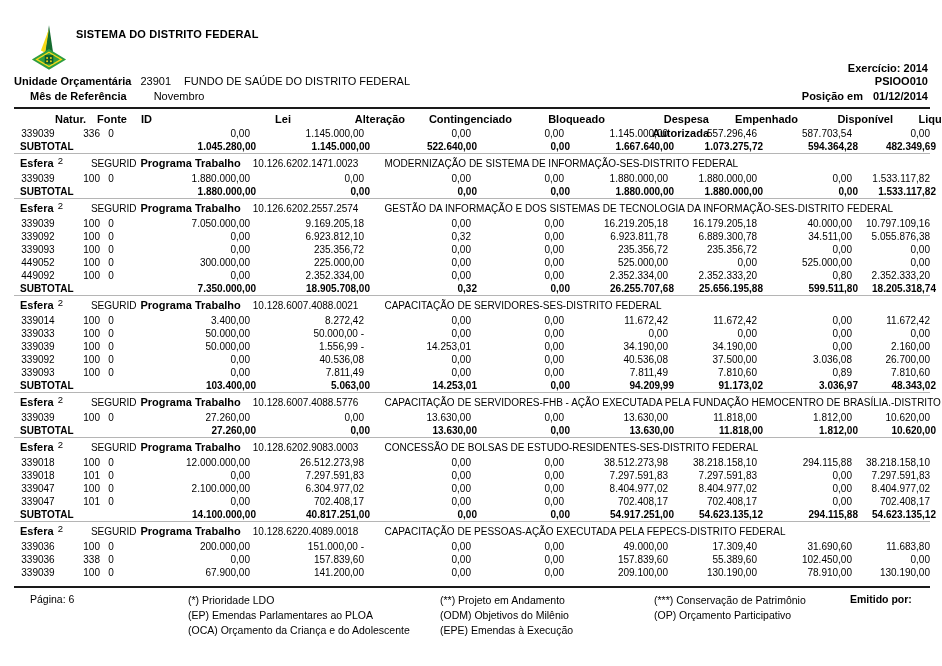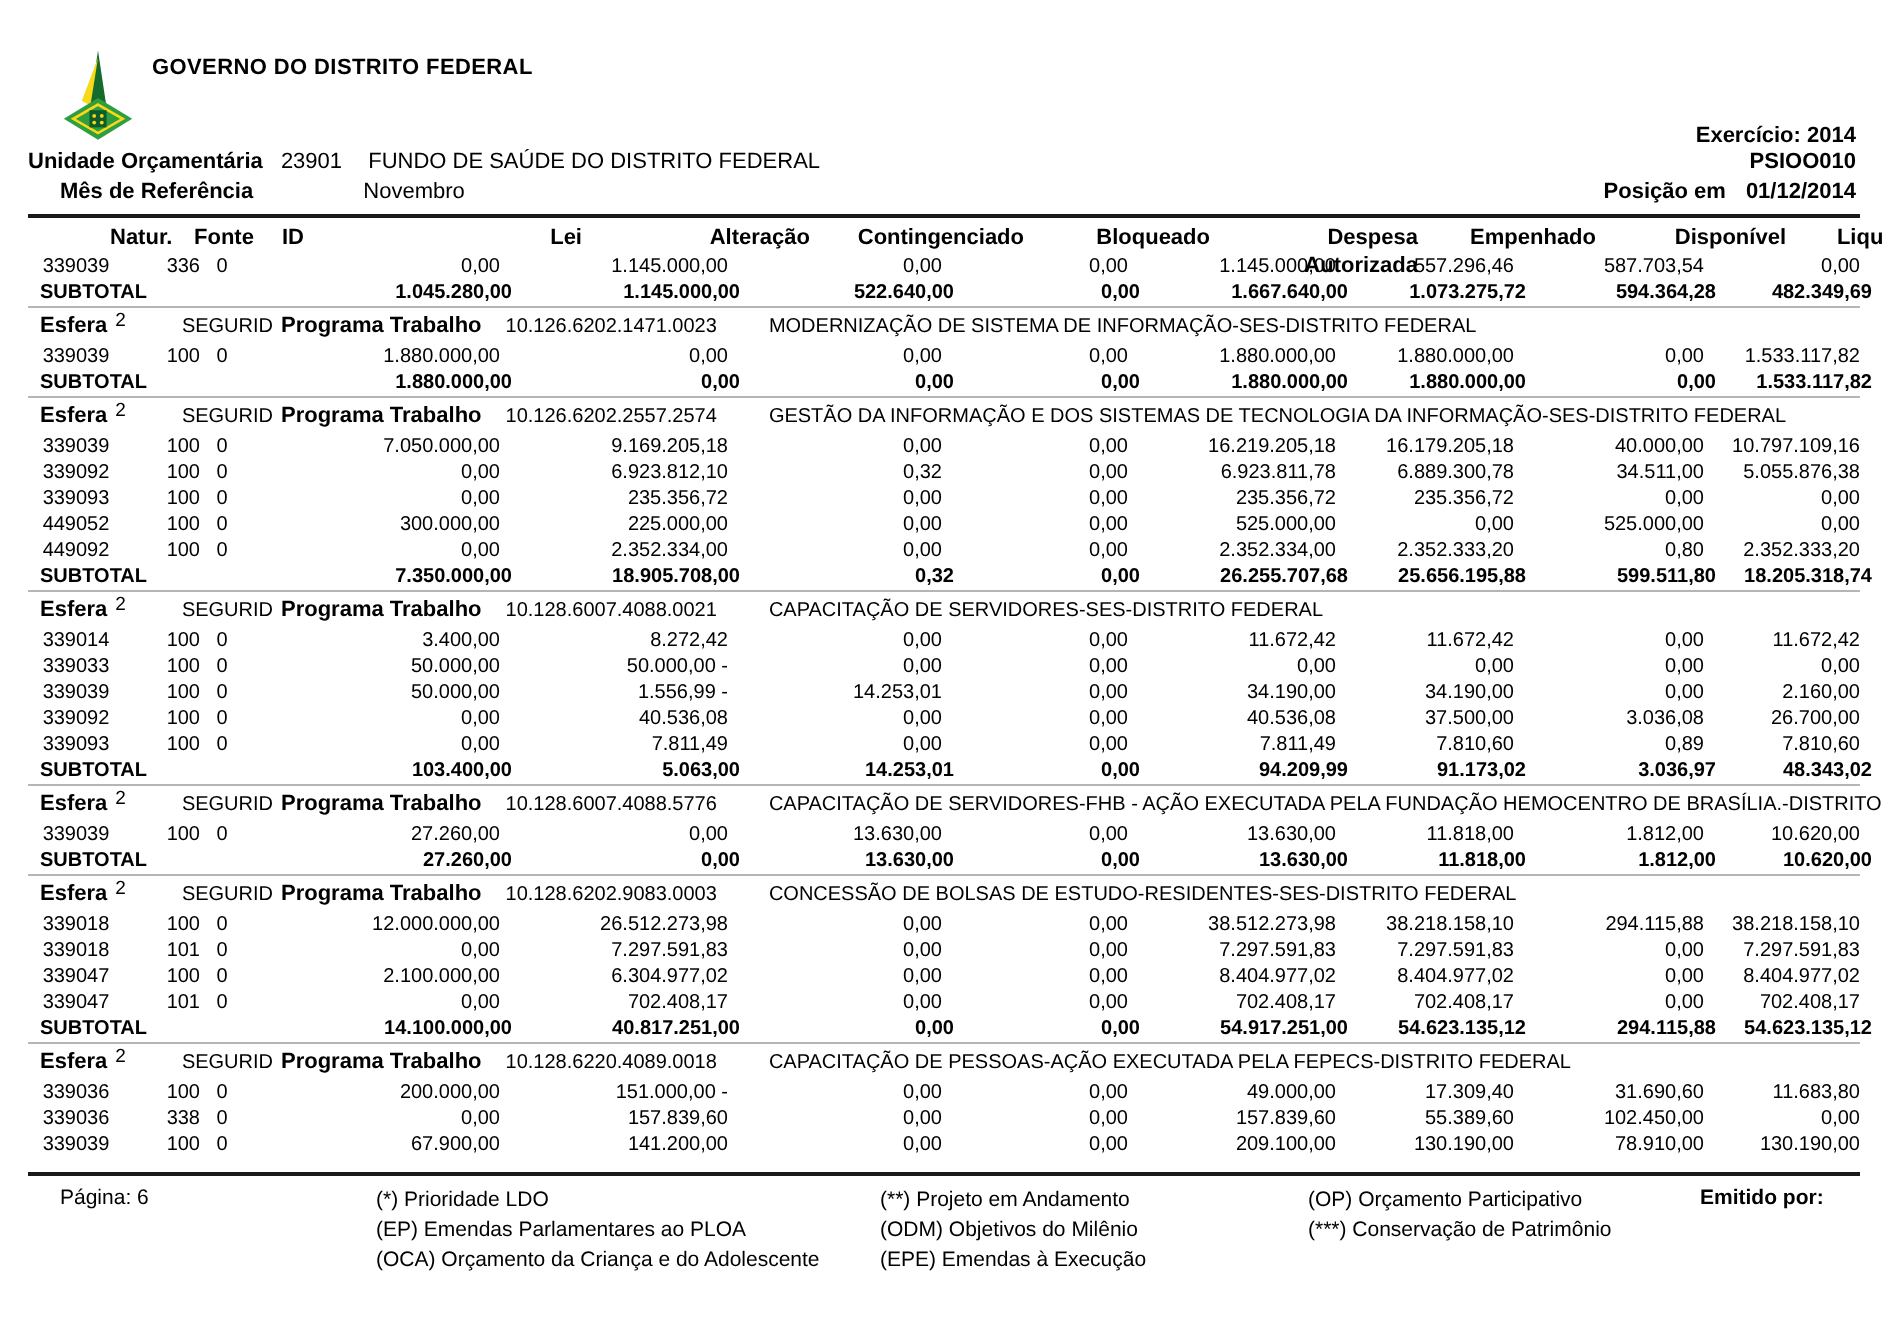--- a/index.html
+++ b/index.html
@@ -10,21 +10,21 @@
   .hdr-top{display:flex;justify-content:space-between;padding:24px 14px 0 30px;}
   .hdr-left{display:flex;align-items:flex-start;}
   .logo{width:38px;height:48px;margin-right:8px;flex:none;}
   .org{font-size:11px;font-weight:bold;letter-spacing:.2px;padding-top:4px;}
   .title{font-family:"Liberation Serif",serif;font-size:21px;font-weight:bold;margin-top:4px;}
   .exercicio{font-size:11px;font-weight:bold;margin-top:38px;white-space:nowrap;}
   .meta-row{display:flex;justify-content:space-between;align-items:baseline;padding:0 14px;font-size:11px;height:15px;line-height:15px;gap:32px;}
   .mlabel{font-weight:bold;padding-left:16px;}
   .ulabel{font-weight:bold;margin-right:6px;}
   .ucode{margin-right:10px;}
-  .mes-val{display:inline-block;margin-left:52px;}
+  .mes-val{display:inline-block;margin-left:24px;}
   .bold{font-weight:bold;}
   .pos-gap{display:inline-block;width:10px;}
 
   
   .table{margin:3px 12px 0 14px;}
   .thead{display:flex;border-top:2px solid #1a1a1a;padding-top:3px;font-weight:bold;font-size:11px;height:15px;line-height:14px;}
   .row{display:flex;font-size:10px;height:13px;line-height:13px;white-space:nowrap;}
   .c{flex:none;}
   .c0{width:48px;text-align:center;}
   .c1{width:38px;text-align:right;}
@@ -73,21 +73,21 @@
         <polygon points="20,5 16,30 11.5,27.5" fill="#f7d917"></polygon>
         <polygon points="20,26 38,37 20,48 2,37" fill="#2f9e41"></polygon>
         <polygon points="20,29.5 33,37 20,44.5 7,37" fill="none" stroke="#f7d917" stroke-width="1.4"></polygon>
         <rect x="15.5" y="32.5" width="9" height="9" fill="#0f5c2b"></rect>
         <circle cx="18" cy="35.5" r="1" fill="#f7d917"></circle>
         <circle cx="22" cy="35.5" r="1" fill="#f7d917"></circle>
         <circle cx="18" cy="39" r="1" fill="#f7d917"></circle>
         <circle cx="22" cy="39" r="1" fill="#f7d917"></circle>
       </svg>
       <div>
-        <div class="org">GOVERNO DO DISTRITO FEDERAL</div>
+        <div class="org">SISTEMA DO DISTRITO FEDERAL</div>
       </div>
     </div>
     <div class="exercicio">
       <span>Exercício:</span>
       <span>2014</span>
     </div>
   </div>
 
   <div class="meta-row">
     <div>
@@ -511,19 +511,19 @@
         <div class="fline">(*)  Prioridade LDO</div>
         <div class="fline">(EP)  Emendas Parlamentares ao PLOA</div>
         <div class="fline">(OCA)  Orçamento da Criança e do Adolescente</div>
       </div>
     <div class="f-col f-col2">
         <div class="fline">(**)  Projeto em Andamento</div>
         <div class="fline">(ODM) Objetivos do Milênio</div>
         <div class="fline">(EPE) Emendas à Execução</div>
       </div>
     <div class="f-col f-col3">
+        <div class="fline">(***)  Conservação de Patrimônio</div>
         <div class="fline">(OP) Orçamento Participativo</div>
-        <div class="fline">(***)  Conservação de Patrimônio</div>
       </div>
     <div class="f-emitido">Emitido por:</div>
   </div>
 
 </div>
 
 </body></html>

